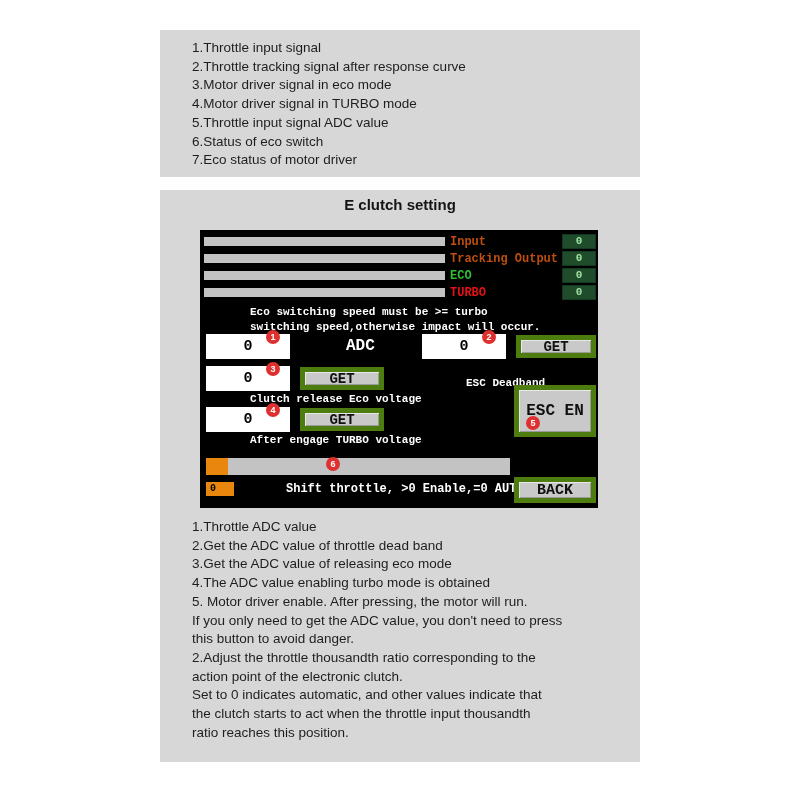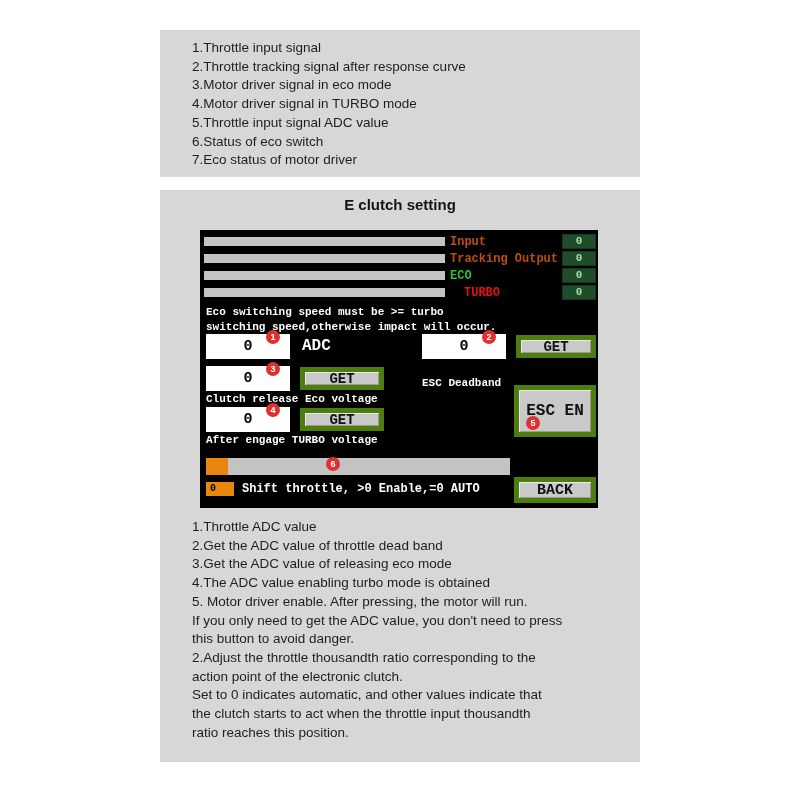--- a/index.html
+++ b/index.html
@@ -29,31 +29,31 @@
   }
 
   .bar { position:absolute; left:4px; width:241px; height:9px; background:#c3c3c3; }
   .tlabel {
     position:absolute; left:250px; font-family:"Liberation Mono", monospace;
     font-weight:bold; font-size:12px; white-space:nowrap;
   }
   .c-input    { color:#bf4e0e; }
   .c-tracking { color:#bf4e0e; }
   .c-eco      { color:#2fbf2f; }
-  .c-turbo    { color:#e31212;margin-left:14px; }
+  .c-turbo    { color:#e31212; }
   .tval {
     position:absolute; left:362px; width:34px; height:15px;
     background:#1f4d2b; border:1px solid #153820; color:#9fdf9f;
     font-family:"Liberation Mono", monospace; font-weight:bold; font-size:11px;
     text-align:center; line-height:13px;
   }
 
   .slabel {
     position:absolute; color:#ffffff; font-family:"Liberation Mono", monospace;
-    font-weight:bold; font-size:11px; white-space:pre;
+    font-weight:bold; font-size:11px; white-space:pre;margin-left:44px;
   }
   .slabel.big { font-size:16px; }
   .slabel.med { font-size:12px; }
 
   .vbox {
     position:absolute; width:84px; height:25px; background:#ffffff;
     display:flex; align-items:center; justify-content:center;
     font-family:"Liberation Mono", monospace; font-weight:bold; font-size:15px; color:#000000;
   }
 

